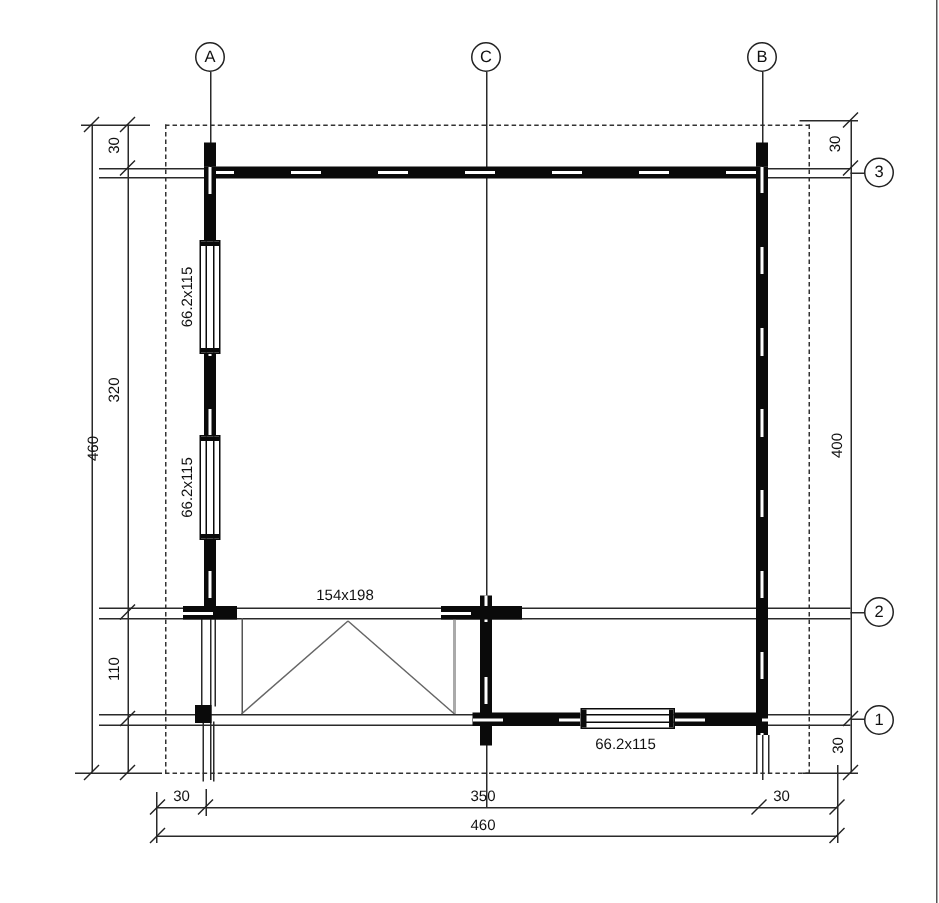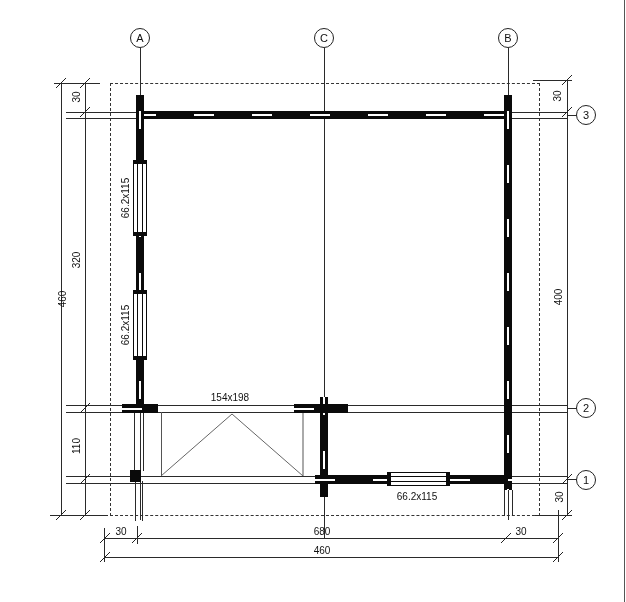--- a/index.html
+++ b/index.html
@@ -179,21 +179,21 @@
   <span class="lbl rot" style="left:77px;top:97px;">30</span>
   <span class="lbl rot" style="left:77px;top:260px;">320</span>
   <span class="lbl rot" style="left:77px;top:446px;">110</span>
   <span class="lbl rot" style="left:63px;top:299px;">460</span>
 
   <span class="lbl rot" style="left:558px;top:96px;">30</span>
   <span class="lbl rot" style="left:559px;top:297px;">400</span>
   <span class="lbl rot" style="left:560px;top:497px;">30</span>
 
   <span class="lbl" style="left:121px;top:532px;">30</span>
-  <span class="lbl" style="left:322px;top:532px;">680</span>
+  <span class="lbl" style="left:322px;top:532px;">350</span>
   <span class="lbl" style="left:521px;top:532px;">30</span>
   <span class="lbl" style="left:322px;top:551px;">460</span>
 
   <span class="lbl rot" style="left:126px;top:198px;">66.2x115</span>
   <span class="lbl rot" style="left:126px;top:325px;">66.2x115</span>
   <span class="lbl" style="left:417px;top:497px;">66.2x115</span>
   <span class="lbl" style="left:230px;top:398px;">154x198</span>
 
 </div>
 

